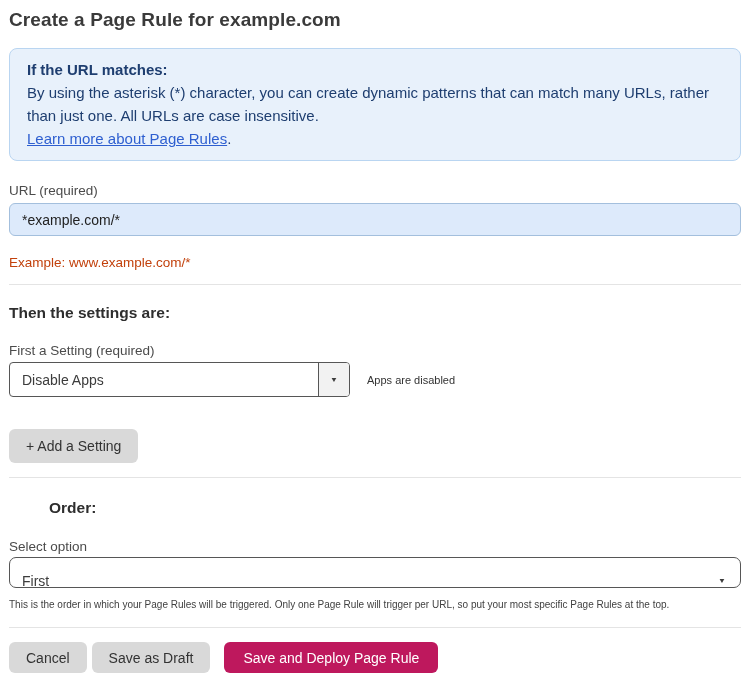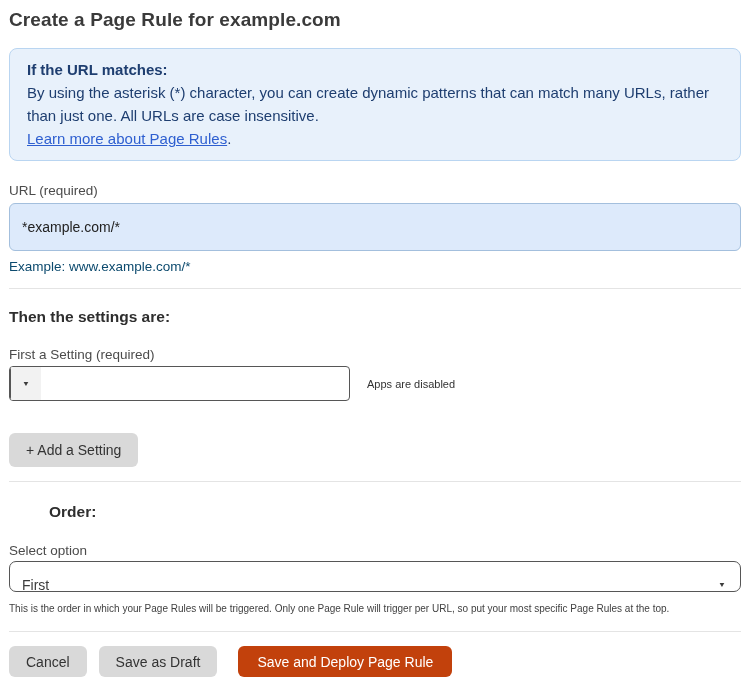--- a/index.html
+++ b/index.html
@@ -36,34 +36,34 @@
   .field-label {
     margin-top: 21px;
     font-size: 13.5px;
     line-height: 17px;
     color: #4b4b4b;
   }
   .url-input {
     display: block;
     width: 100%;
     margin-top: 4px;
-    height: 48px;
+    height: 33px;
     background: #ddeafb;
     border: 1px solid #a3bfdd;
     border-radius: 6px;
     padding: 0 12px;
     font-family: "Liberation Sans", sans-serif;
     font-size: 14px;
     color: #222;
   }
   .field-helper {
-    margin-top: 7px;
+    margin-top: 18px;
     font-size: 13.5px;
     line-height: 17px;
-    color: #0c4a6e;
+    color: #c2410c;
   }
   .divider {
     margin-top: 13px;
     border-top: 1px solid #e4e4e4;
     height: 0;
   }
   .divider.tight { margin-top: 14px; }
   .divider.footer-div { margin-top: 12px; }
   .section-heading {
     margin-top: 18px;
@@ -154,25 +154,25 @@
   }
   .order-helper {
     margin-top: 7px;
     font-size: 10px;
     line-height: 20px;
     color: #3f3f3f;
   }
   .footer-actions {
     margin-top: 14px;
     display: flex;
-    gap: 12px;
+    gap: 5px;
   }
   .footer-actions .btn { height: 31px; padding: 0 17px; }
   .btn-blue {
-    background: #c2410c;
+    background: #be185d;
     color: #ffffff;
     margin-left: 9px;
     padding: 0 19px !important;
   }
 </style>
 </head>
 <body>
 
 
 
@@ -189,20 +189,21 @@
 <div class="field-helper">Example: www.example.com/*</div>
 
 <div class="divider"></div>
 
 <div class="section-heading">Then the settings are:</div>
 
 <div class="field-label tight">First a Setting (required)</div>
 
 <div class="setting-row">
   <div class="combobox">
+    <span class="combobox-value">Disable Apps</span>
     <span class="combobox-arrow">
       <span class="caret">▼</span>
     </span>
   </div>
   <div class="setting-status">Apps are disabled</div>
 </div>
 
 <button class="btn btn-gray add-setting-btn">+ Add a Setting</button>
 
 <div class="divider tight"></div>

